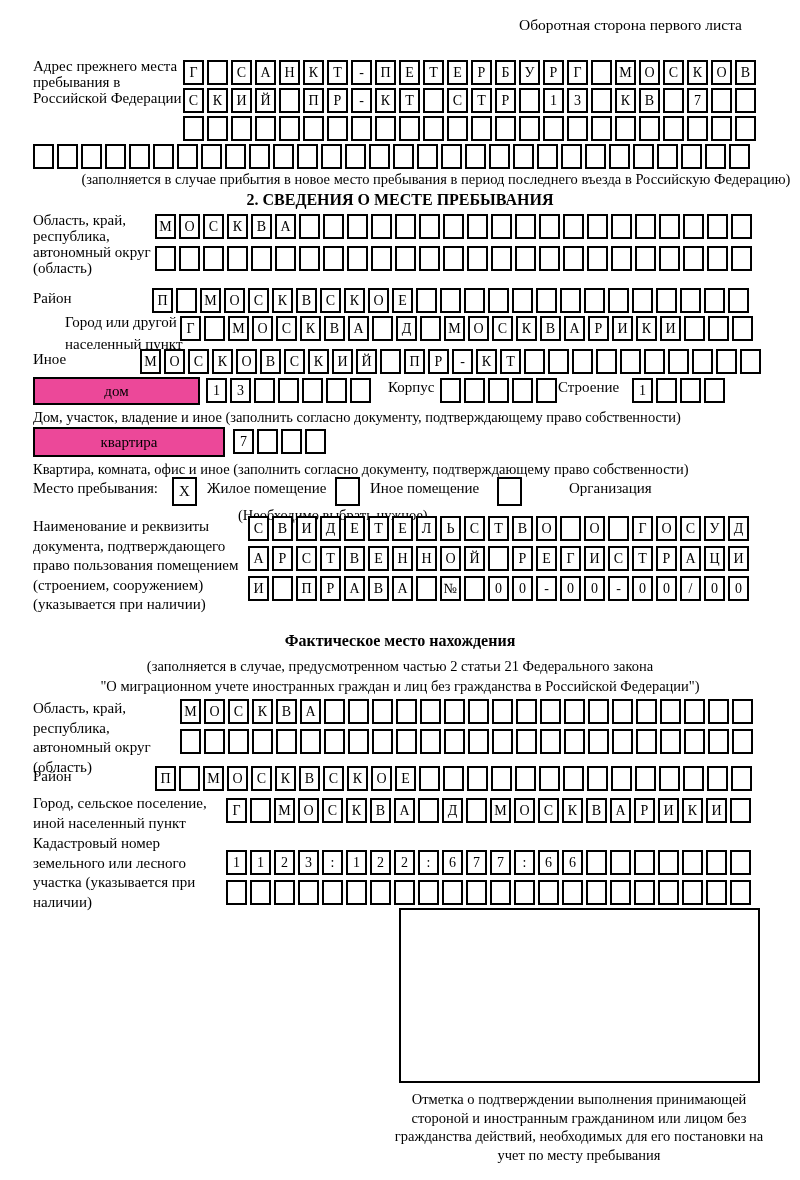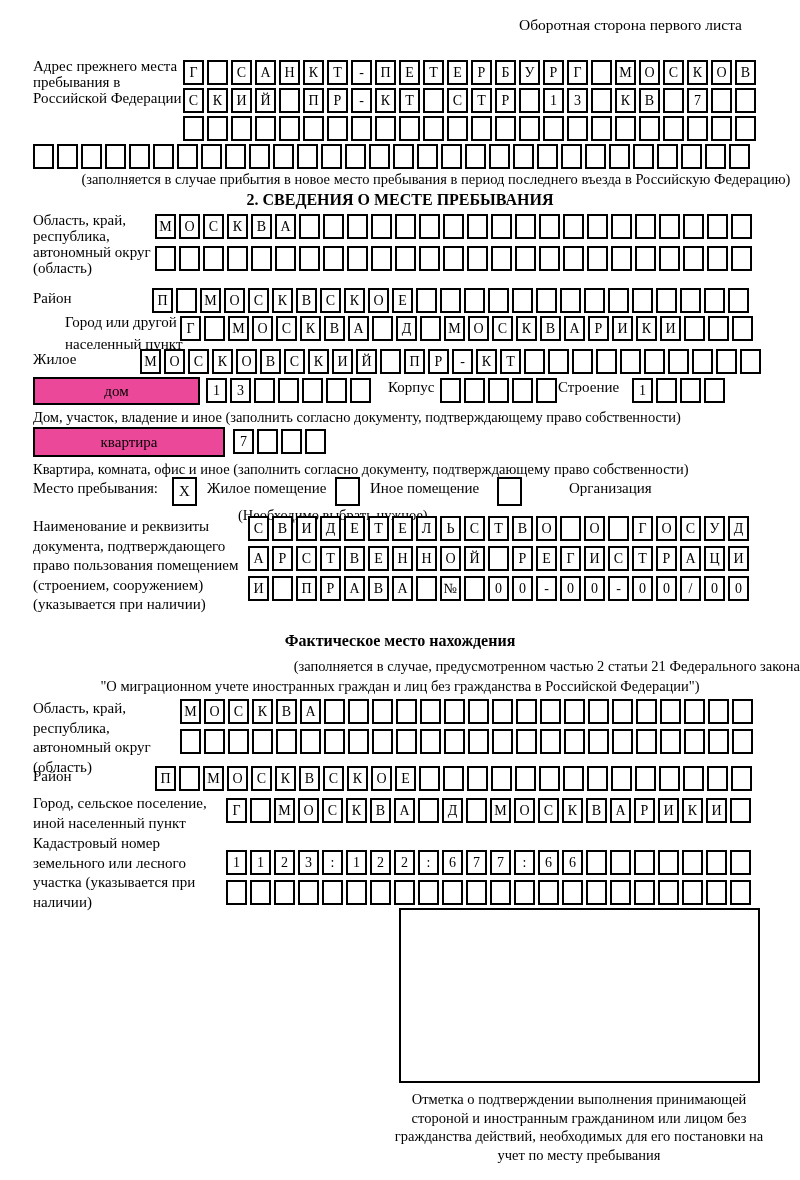--- a/index.html
+++ b/index.html
@@ -50,21 +50,21 @@
   <div class="abs lbl" style="left:33px;top:212px;width:118px;">Область, край, республика, автономный округ (область)</div>
   <div class="abs boxrow" style="left:155px;top:214px;"><span class="cb">М</span><span class="cb">О</span><span class="cb">С</span><span class="cb">К</span><span class="cb">В</span><span class="cb">А</span><span class="cb"></span><span class="cb"></span><span class="cb"></span><span class="cb"></span><span class="cb"></span><span class="cb"></span><span class="cb"></span><span class="cb"></span><span class="cb"></span><span class="cb"></span><span class="cb"></span><span class="cb"></span><span class="cb"></span><span class="cb"></span><span class="cb"></span><span class="cb"></span><span class="cb"></span><span class="cb"></span><span class="cb"></span></div>
   <div class="abs boxrow" style="left:155px;top:246px;"><span class="cb"></span><span class="cb"></span><span class="cb"></span><span class="cb"></span><span class="cb"></span><span class="cb"></span><span class="cb"></span><span class="cb"></span><span class="cb"></span><span class="cb"></span><span class="cb"></span><span class="cb"></span><span class="cb"></span><span class="cb"></span><span class="cb"></span><span class="cb"></span><span class="cb"></span><span class="cb"></span><span class="cb"></span><span class="cb"></span><span class="cb"></span><span class="cb"></span><span class="cb"></span><span class="cb"></span><span class="cb"></span></div>
 
   <div class="abs lbl" style="left:33px;top:290px;">Район</div>
   <div class="abs boxrow" style="left:152px;top:288px;"><span class="cb">П</span><span class="cb"></span><span class="cb">М</span><span class="cb">О</span><span class="cb">С</span><span class="cb">К</span><span class="cb">В</span><span class="cb">С</span><span class="cb">К</span><span class="cb">О</span><span class="cb">Е</span><span class="cb"></span><span class="cb"></span><span class="cb"></span><span class="cb"></span><span class="cb"></span><span class="cb"></span><span class="cb"></span><span class="cb"></span><span class="cb"></span><span class="cb"></span><span class="cb"></span><span class="cb"></span><span class="cb"></span><span class="cb"></span></div>
 
   <div class="abs" style="left:33px;top:311px;width:142px;font-size:15px;line-height:22px;margin-left:32px;">Город или другой населенный пункт</div>
   <div class="abs boxrow" style="left:180px;top:316px;"><span class="cb">Г</span><span class="cb"></span><span class="cb">М</span><span class="cb">О</span><span class="cb">С</span><span class="cb">К</span><span class="cb">В</span><span class="cb">А</span><span class="cb"></span><span class="cb">Д</span><span class="cb"></span><span class="cb">М</span><span class="cb">О</span><span class="cb">С</span><span class="cb">К</span><span class="cb">В</span><span class="cb">А</span><span class="cb">Р</span><span class="cb">И</span><span class="cb">К</span><span class="cb">И</span><span class="cb"></span><span class="cb"></span><span class="cb"></span></div>
 
-  <div class="abs lbl" style="left:33px;top:351px;">Жилое</div>
+  <div class="abs lbl" style="left:33px;top:351px;">Иное</div>
   <div class="abs boxrow" style="left:140px;top:349px;"><span class="cb">М</span><span class="cb">О</span><span class="cb">С</span><span class="cb">К</span><span class="cb">О</span><span class="cb">В</span><span class="cb">С</span><span class="cb">К</span><span class="cb">И</span><span class="cb">Й</span><span class="cb"></span><span class="cb">П</span><span class="cb">Р</span><span class="cb">-</span><span class="cb">К</span><span class="cb">Т</span><span class="cb"></span><span class="cb"></span><span class="cb"></span><span class="cb"></span><span class="cb"></span><span class="cb"></span><span class="cb"></span><span class="cb"></span><span class="cb"></span><span class="cb"></span></div>
 
   <div class="abs rectfield" style="left:33px;top:377px;width:167px;">дом</div>
   <div class="abs boxrow" style="left:206px;top:378px;"><span class="cb">1</span><span class="cb">3</span><span class="cb"></span><span class="cb"></span><span class="cb"></span><span class="cb"></span><span class="cb"></span></div>
   <div class="abs lbl" style="left:388px;top:379px;">Корпус</div>
   <div class="abs boxrow" style="left:440px;top:378px;"><span class="cb"></span><span class="cb"></span><span class="cb"></span><span class="cb"></span><span class="cb"></span></div>
   <div class="abs lbl" style="left:558px;top:379px;">Строение</div>
   <div class="abs boxrow" style="left:632px;top:378px;"><span class="cb">1</span><span class="cb"></span><span class="cb"></span><span class="cb"></span></div>
   <div class="abs note" style="left:33px;top:409px;">Дом, участок, владение и иное (заполнить согласно документу, подтверждающему право собственности)</div>
 
@@ -80,21 +80,21 @@
   <span class="abs chk" style="left:497px;top:477px;"></span>
   <div class="abs lbl" style="left:569px;top:480px;text-align:right;">Организация</div>
   <div class="abs note" style="left:238px;top:507px;">(Необходимо выбрать нужное)</div>
 
   <div class="abs lbl-tight" style="left:33px;top:517px;width:212px;">Наименование и реквизиты документа, подтверждающего право пользования помещением (строением, сооружением) (указывается при наличии)</div>
   <div class="abs boxrow" style="left:248px;top:516px;"><span class="cb">С</span><span class="cb">В</span><span class="cb">И</span><span class="cb">Д</span><span class="cb">Е</span><span class="cb">Т</span><span class="cb">Е</span><span class="cb">Л</span><span class="cb">Ь</span><span class="cb">С</span><span class="cb">Т</span><span class="cb">В</span><span class="cb">О</span><span class="cb"></span><span class="cb">О</span><span class="cb"></span><span class="cb">Г</span><span class="cb">О</span><span class="cb">С</span><span class="cb">У</span><span class="cb">Д</span></div>
   <div class="abs boxrow" style="left:248px;top:546px;"><span class="cb">А</span><span class="cb">Р</span><span class="cb">С</span><span class="cb">Т</span><span class="cb">В</span><span class="cb">Е</span><span class="cb">Н</span><span class="cb">Н</span><span class="cb">О</span><span class="cb">Й</span><span class="cb"></span><span class="cb">Р</span><span class="cb">Е</span><span class="cb">Г</span><span class="cb">И</span><span class="cb">С</span><span class="cb">Т</span><span class="cb">Р</span><span class="cb">А</span><span class="cb">Ц</span><span class="cb">И</span></div>
   <div class="abs boxrow" style="left:248px;top:576px;"><span class="cb">И</span><span class="cb"></span><span class="cb">П</span><span class="cb">Р</span><span class="cb">А</span><span class="cb">В</span><span class="cb">А</span><span class="cb"></span><span class="cb">№</span><span class="cb"></span><span class="cb">0</span><span class="cb">0</span><span class="cb">-</span><span class="cb">0</span><span class="cb">0</span><span class="cb">-</span><span class="cb">0</span><span class="cb">0</span><span class="cb">/</span><span class="cb">0</span><span class="cb">0</span></div>
 
   <div class="abs title center" style="left:0;top:632px;width:800px;">Фактическое место нахождения</div>
-  <div class="abs note center" style="left:0;top:658px;width:800px;text-align:right;">(заполняется в случае, предусмотренном частью 2 статьи 21 Федерального закона</div>
+  <div class="abs note center" style="left:0;top:658px;width:800px;">(заполняется в случае, предусмотренном частью 2 статьи 21 Федерального закона</div>
   <div class="abs note center" style="left:0;top:678px;width:800px;">"О миграционном учете иностранных граждан и лиц без гражданства в Российской Федерации")</div>
 
   <div class="abs lbl-tight" style="left:33px;top:699px;width:140px;">Область, край, республика, автономный округ (область)</div>
   <div class="abs boxrow" style="left:180px;top:699px;"><span class="cb">М</span><span class="cb">О</span><span class="cb">С</span><span class="cb">К</span><span class="cb">В</span><span class="cb">А</span><span class="cb"></span><span class="cb"></span><span class="cb"></span><span class="cb"></span><span class="cb"></span><span class="cb"></span><span class="cb"></span><span class="cb"></span><span class="cb"></span><span class="cb"></span><span class="cb"></span><span class="cb"></span><span class="cb"></span><span class="cb"></span><span class="cb"></span><span class="cb"></span><span class="cb"></span><span class="cb"></span></div>
   <div class="abs boxrow" style="left:180px;top:729px;"><span class="cb"></span><span class="cb"></span><span class="cb"></span><span class="cb"></span><span class="cb"></span><span class="cb"></span><span class="cb"></span><span class="cb"></span><span class="cb"></span><span class="cb"></span><span class="cb"></span><span class="cb"></span><span class="cb"></span><span class="cb"></span><span class="cb"></span><span class="cb"></span><span class="cb"></span><span class="cb"></span><span class="cb"></span><span class="cb"></span><span class="cb"></span><span class="cb"></span><span class="cb"></span><span class="cb"></span></div>
 
   <div class="abs lbl" style="left:33px;top:768px;">Район</div>
   <div class="abs boxrow" style="left:155px;top:766px;"><span class="cb">П</span><span class="cb"></span><span class="cb">М</span><span class="cb">О</span><span class="cb">С</span><span class="cb">К</span><span class="cb">В</span><span class="cb">С</span><span class="cb">К</span><span class="cb">О</span><span class="cb">Е</span><span class="cb"></span><span class="cb"></span><span class="cb"></span><span class="cb"></span><span class="cb"></span><span class="cb"></span><span class="cb"></span><span class="cb"></span><span class="cb"></span><span class="cb"></span><span class="cb"></span><span class="cb"></span><span class="cb"></span><span class="cb"></span></div>
 
   <div class="abs lbl-tight" style="left:33px;top:794px;width:195px;">Город, сельское поселение, иной населенный пункт</div>

